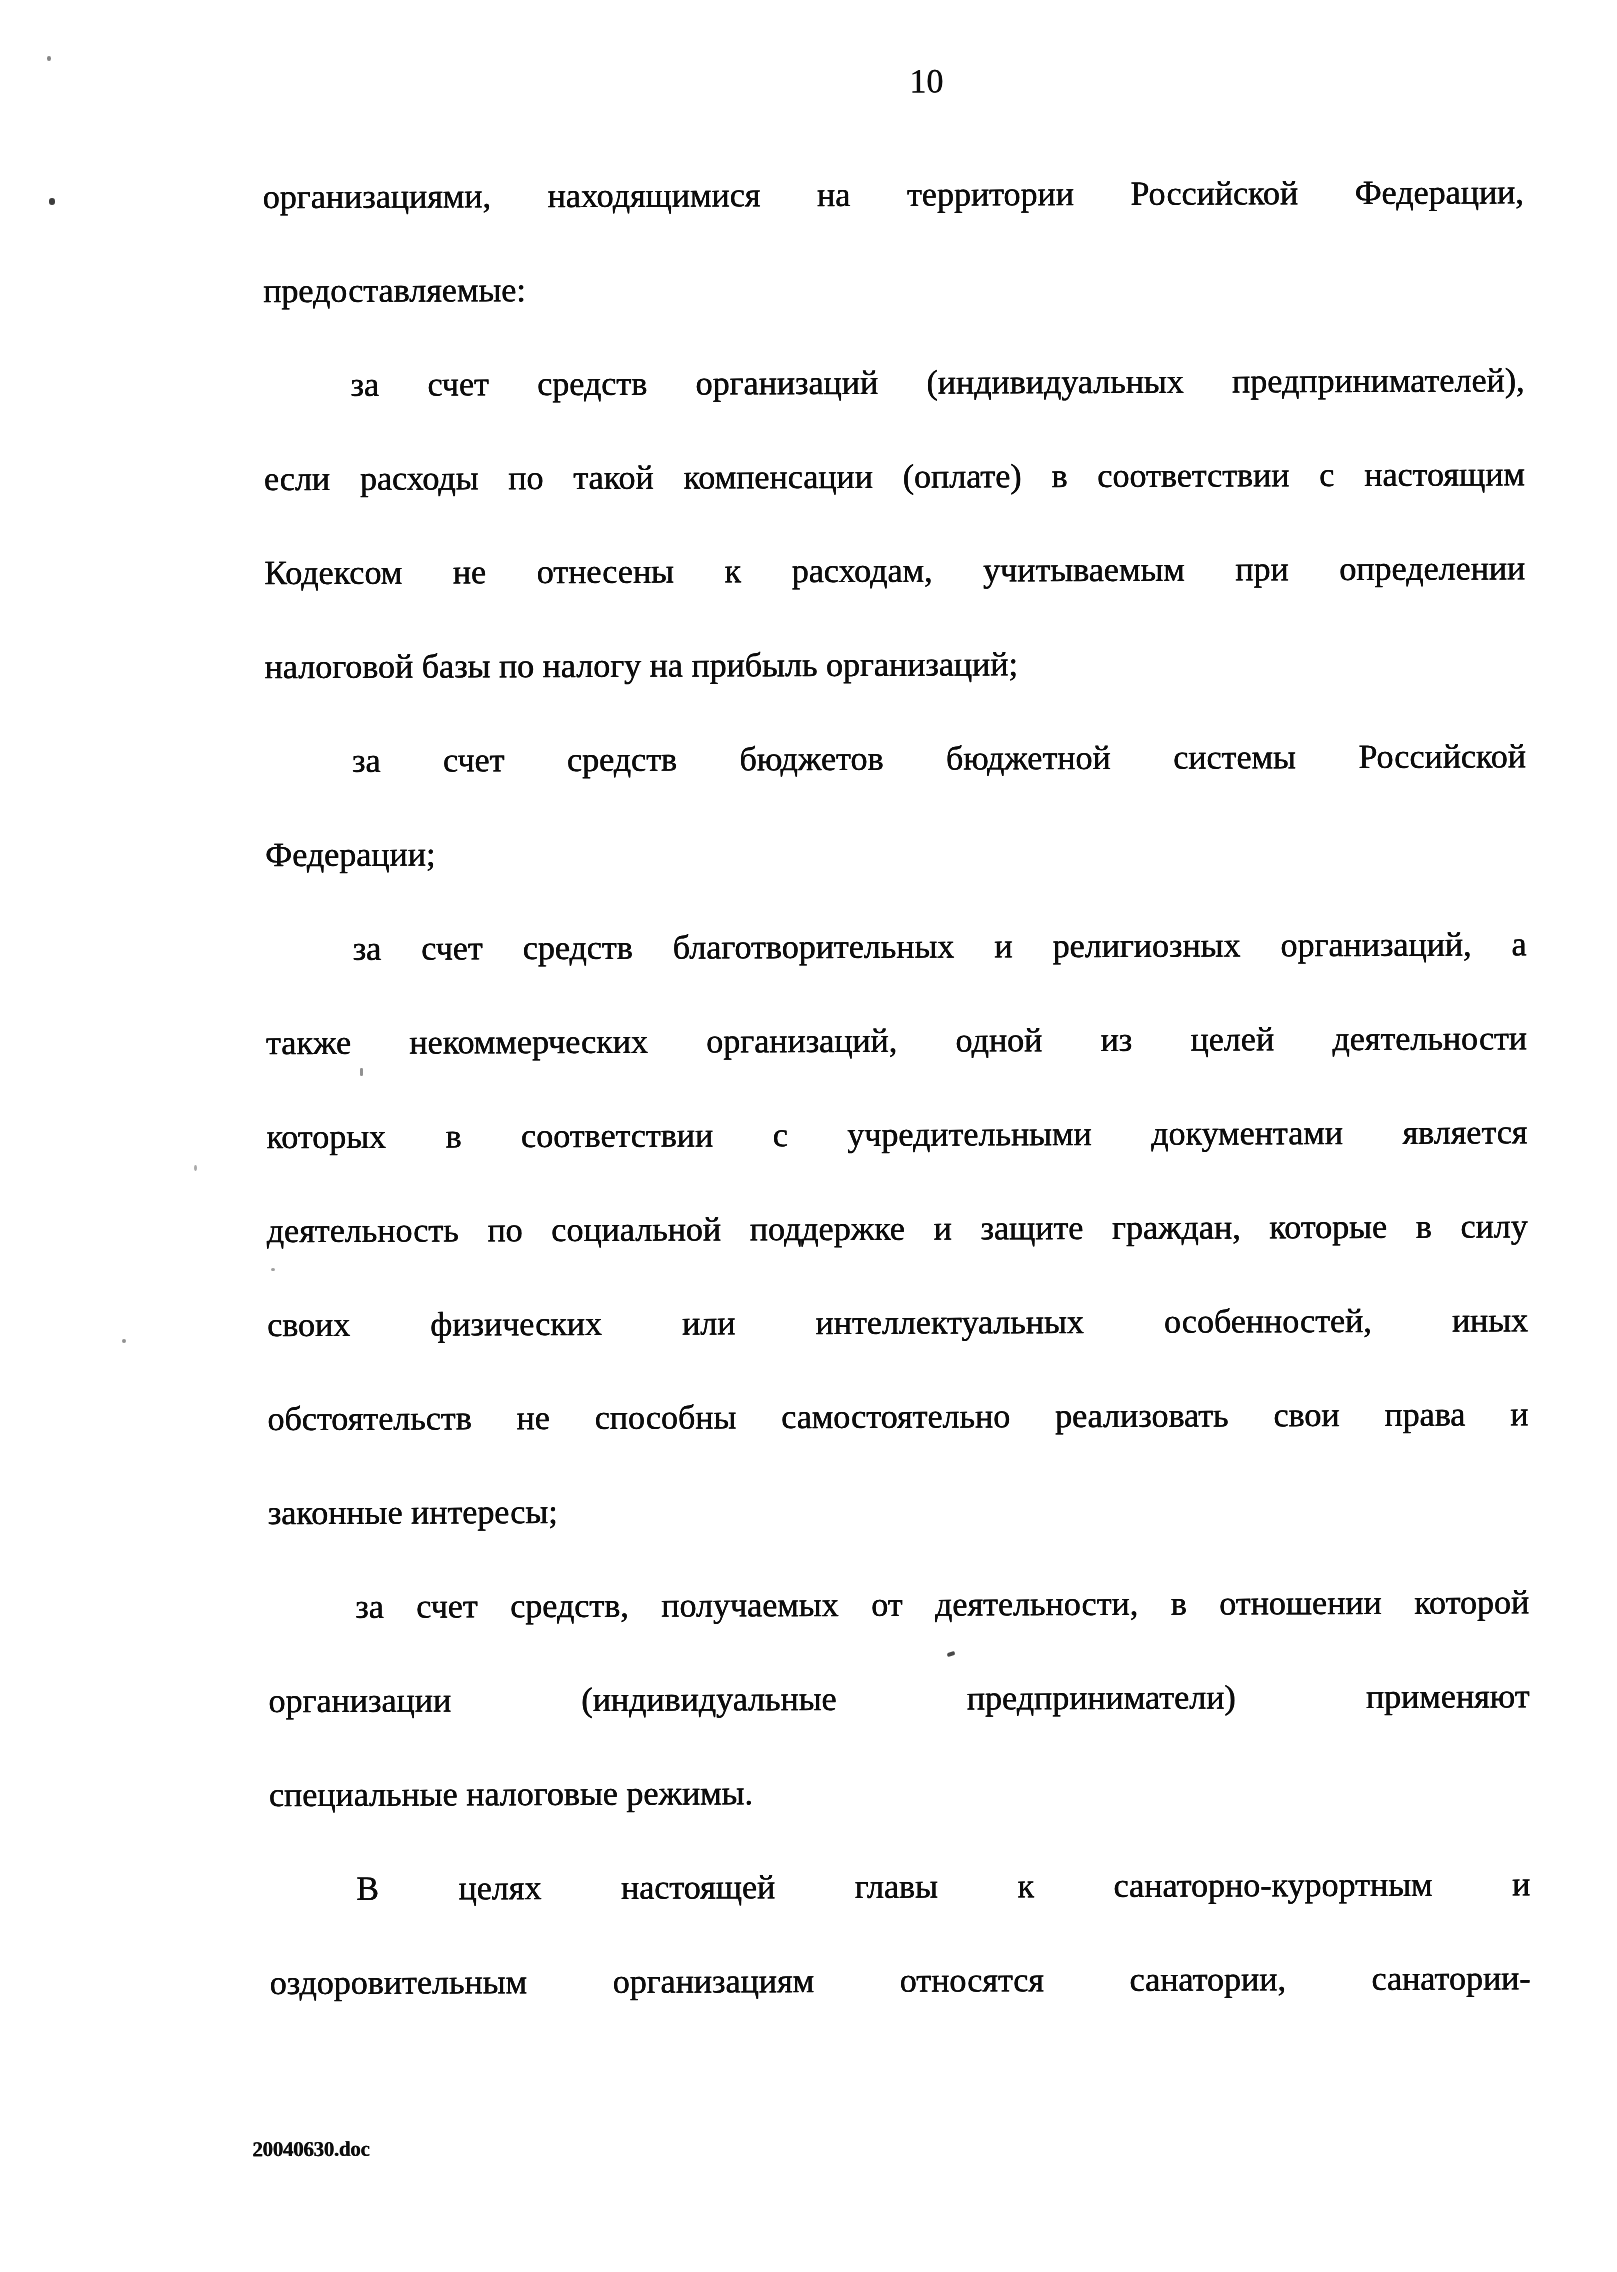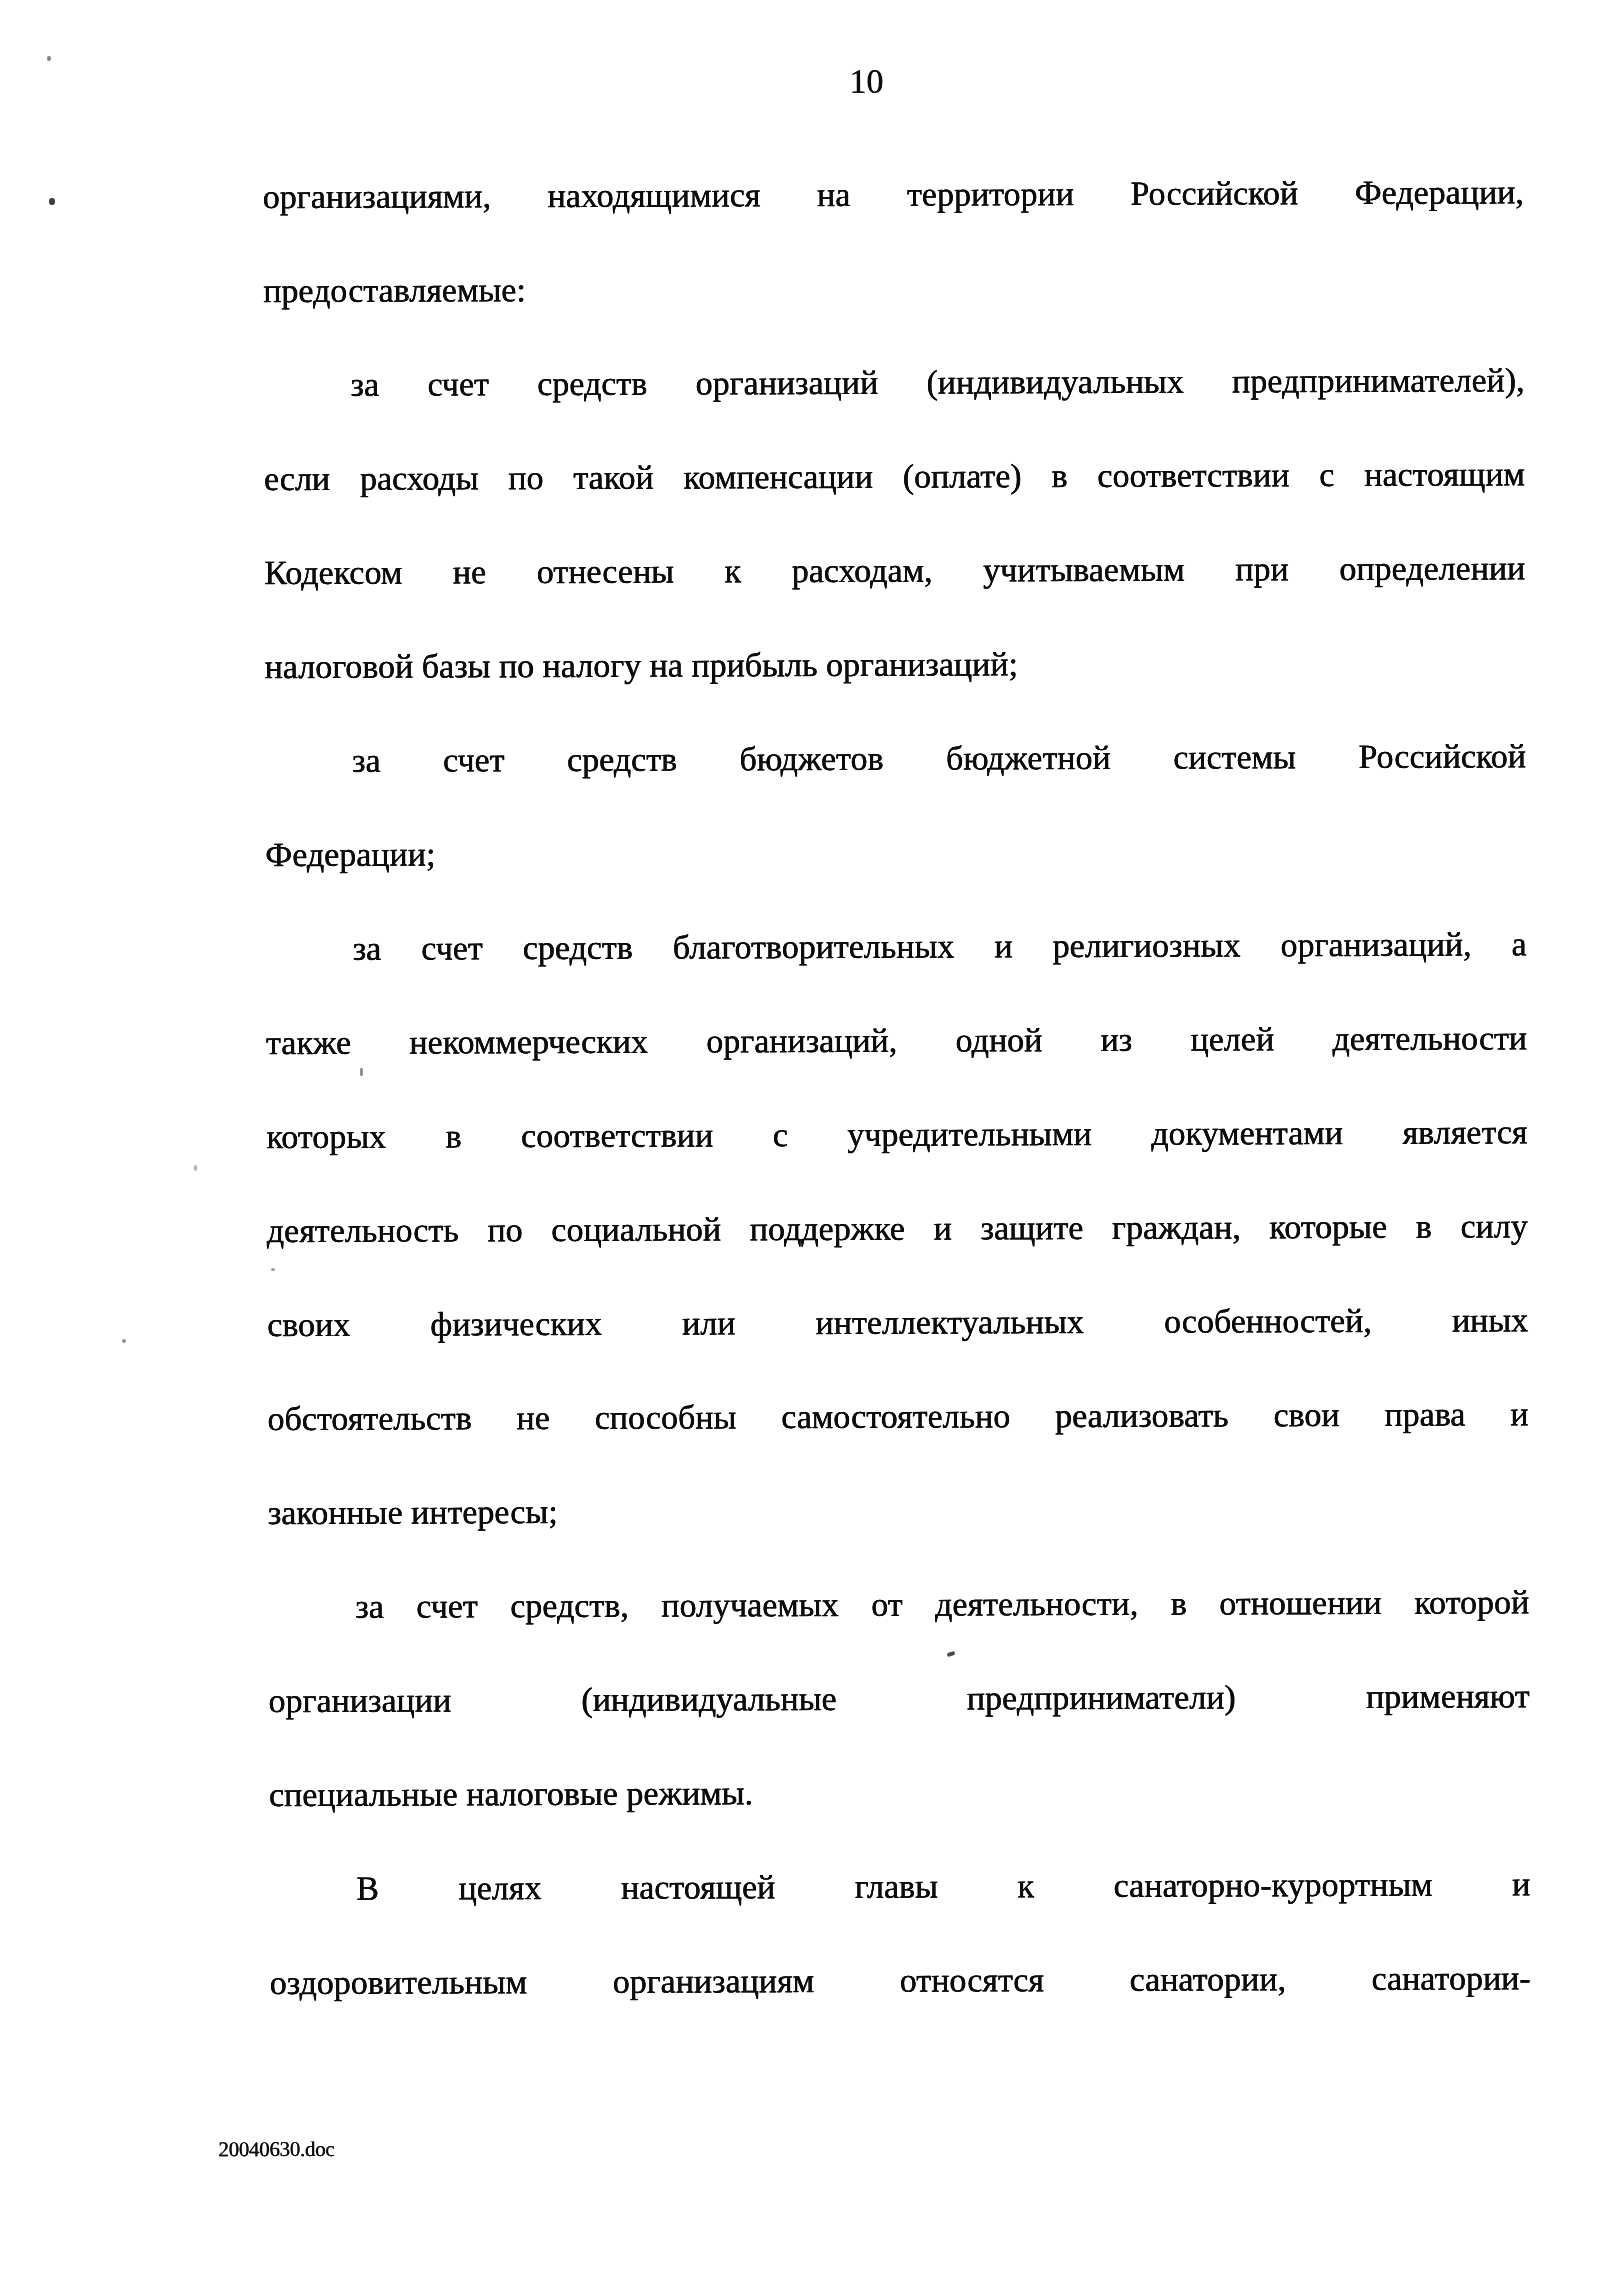--- a/index.html
+++ b/index.html
@@ -24,21 +24,21 @@
     position: absolute;
     inset: 0;
     transform: rotate(-0.22deg);
     transform-origin: 810px 0;
   }
   .page-number {
     position: absolute;
     top: 62px;
     left: 849px;
     width: 94px;
-    text-align: left;
+    text-align: right;
     font-size: 34px;
     line-height: 39px;
     text-shadow: 0.3px 0 0 currentColor;
   }
   .body-block {
     position: absolute;
     left: 262px;
     top: 148px;
     width: 1261px;
     font-size: 34px;
@@ -55,24 +55,24 @@
   }
   .end {
     text-align: left;
     text-align-last: left;
   }
   .ind {
     text-indent: 87px;
   }
   .footer {
     position: absolute;
-    left: 210px;
+    left: 244px;
     top: 2135px;
     font-size: 21px;
-    font-weight: normal;
+    font-weight: bold;
     letter-spacing: -0.3px;
     text-shadow: 0.4px 0 0 currentColor;
   }
   .speck {
     position: absolute;
     background: var(--ink, #0c0c0c);
     border-radius: 50%;
   }
   .s1 { left: 47px;  top: 56px;   width: 3.9px;  height: 4.5px;  opacity: .5;  }
   .s2 { left: 49px;  top: 198px;  width: 5.8px;  height: 6.5px; opacity: .8;  }

